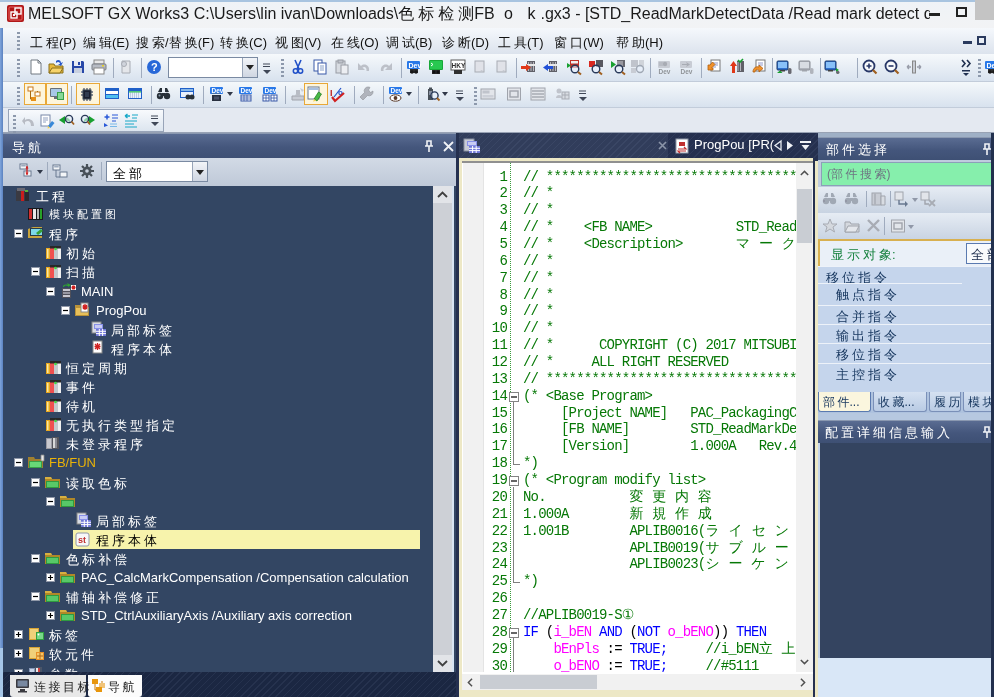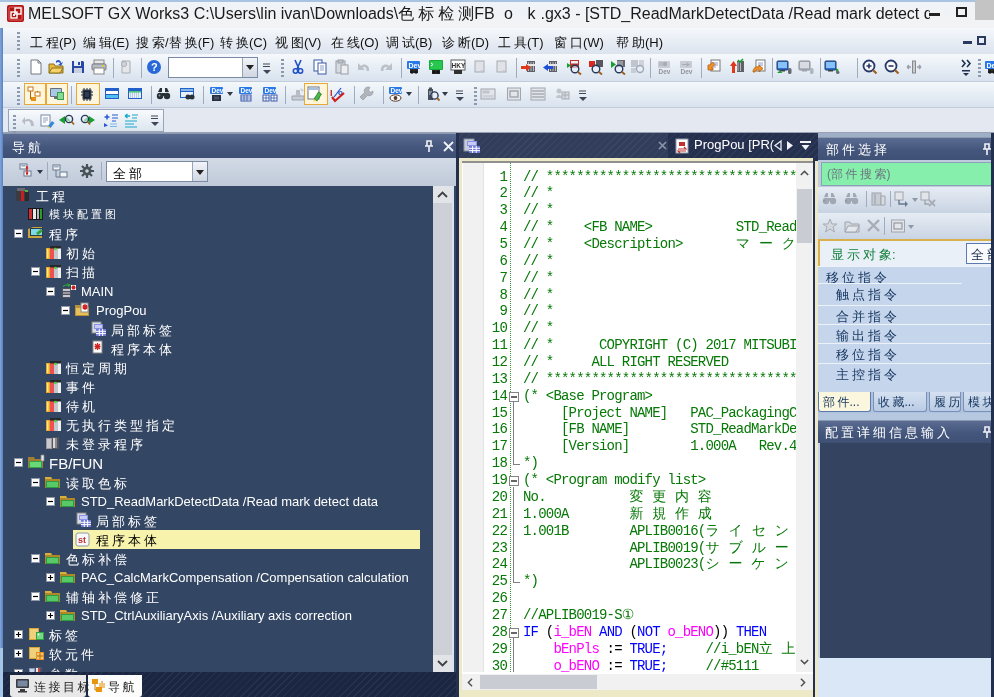--- a/index.html
+++ b/index.html
@@ -634,21 +634,21 @@
 <svg style="left:11px;top:272.4px" width="9" height="9" viewBox="0 0 9 9">
         <rect x="0.5" y="0.5" width="8" height="8" fill="#fff" stroke="#9098A8"></rect>
         <path d="M2 4.5h5" stroke="#000" stroke-width="1.2"></path>
       </svg>
 <svg style="left:25px;top:268.4px" width="17" height="16" viewBox="0 0 17 16">
         <path d="M0 3h6l1 2h8v9H0z" fill="#A08030"></path>
         <path d="M13 1h3v6h-3z" fill="#E8E8E8" stroke="#888" stroke-width="0.8"></path>
         <path d="M1 7h13v7H1z" fill="#38A048"></path>
         <path d="M2 8h11v5H2z" fill="#68D878"></path>
       </svg>
-<div class="ab" style="left:46px;top:269.4px;font-size:15px;color:#ffffff;white-space:nowrap">FB/FUN</div>
+<div class="ab" style="left:46px;top:269.4px;font-size:13px;color:#eab308;white-space:nowrap">FB/FUN</div>
 <svg style="left:28px;top:291.5px" width="9" height="9" viewBox="0 0 9 9">
         <rect x="0.5" y="0.5" width="8" height="8" fill="#fff" stroke="#9098A8"></rect>
         <path d="M2 4.5h5" stroke="#000" stroke-width="1.2"></path>
       </svg>
 <svg style="left:42px;top:287.5px" width="17" height="16" viewBox="0 0 17 16">
         <path d="M0 3h6l1 2h8v9H0z" fill="#B08828"></path>
         <path d="M0 3h6l1 2h-7z" fill="#D8B040"></path>
         <path d="M1 7h13v7H1z" fill="#2F9A40"></path>
         <path d="M2 8h11v5H2z" fill="#58C868"></path>
       </svg>
@@ -656,21 +656,20 @@
 <svg style="left:43px;top:310.6px" width="9" height="9" viewBox="0 0 9 9">
         <rect x="0.5" y="0.5" width="8" height="8" fill="#fff" stroke="#9098A8"></rect>
         <path d="M2 4.5h5" stroke="#000" stroke-width="1.2"></path>
       </svg>
 <svg style="left:57px;top:306.6px" width="17" height="16" viewBox="0 0 17 16">
         <path d="M0 3h6l1 2h8v9H0z" fill="#B08828"></path>
         <path d="M0 3h6l1 2h-7z" fill="#D8B040"></path>
         <path d="M1 7h13v7H1z" fill="#2F9A40"></path>
         <path d="M2 8h11v5H2z" fill="#58C868"></path>
       </svg>
-<div class="ab" style="left:78px;top:307.6px;font-size:13px;color:#fff;white-space:nowrap">STD_ReadMarkDetectData /Read mark detect data</div>
 <svg style="left:72px;top:325.7px" width="17" height="16" viewBox="0 0 17 16">
         <rect x="2" y="1" width="9" height="11" fill="#D8DCE4" stroke="#888"></rect>
         <rect x="4" y="3" width="9" height="5" fill="#8890E8"></rect>
         <rect x="5" y="4" width="7" height="3" fill="#C8CCF4"></rect>
         <rect x="6" y="8" width="10" height="7" fill="#7078D8"></rect>
         <path d="M6 10.3h10M6 12.6h10M9.3 8v7M12.6 8v7" stroke="#fff" stroke-width="1"></path>
       </svg>
 <div class="ab" style="left:93px;top:326.7px;font-size:13px;color:#fff;white-space:nowrap"><span class="cj">局部标签</span></div>
 <div class="ab" style="left:70px;top:343.8px;width:347px;height:19px;background:#F7F3AC"></div>
 <svg style="left:72px;top:344.8px" width="16" height="16" viewBox="0 0 16 16">

